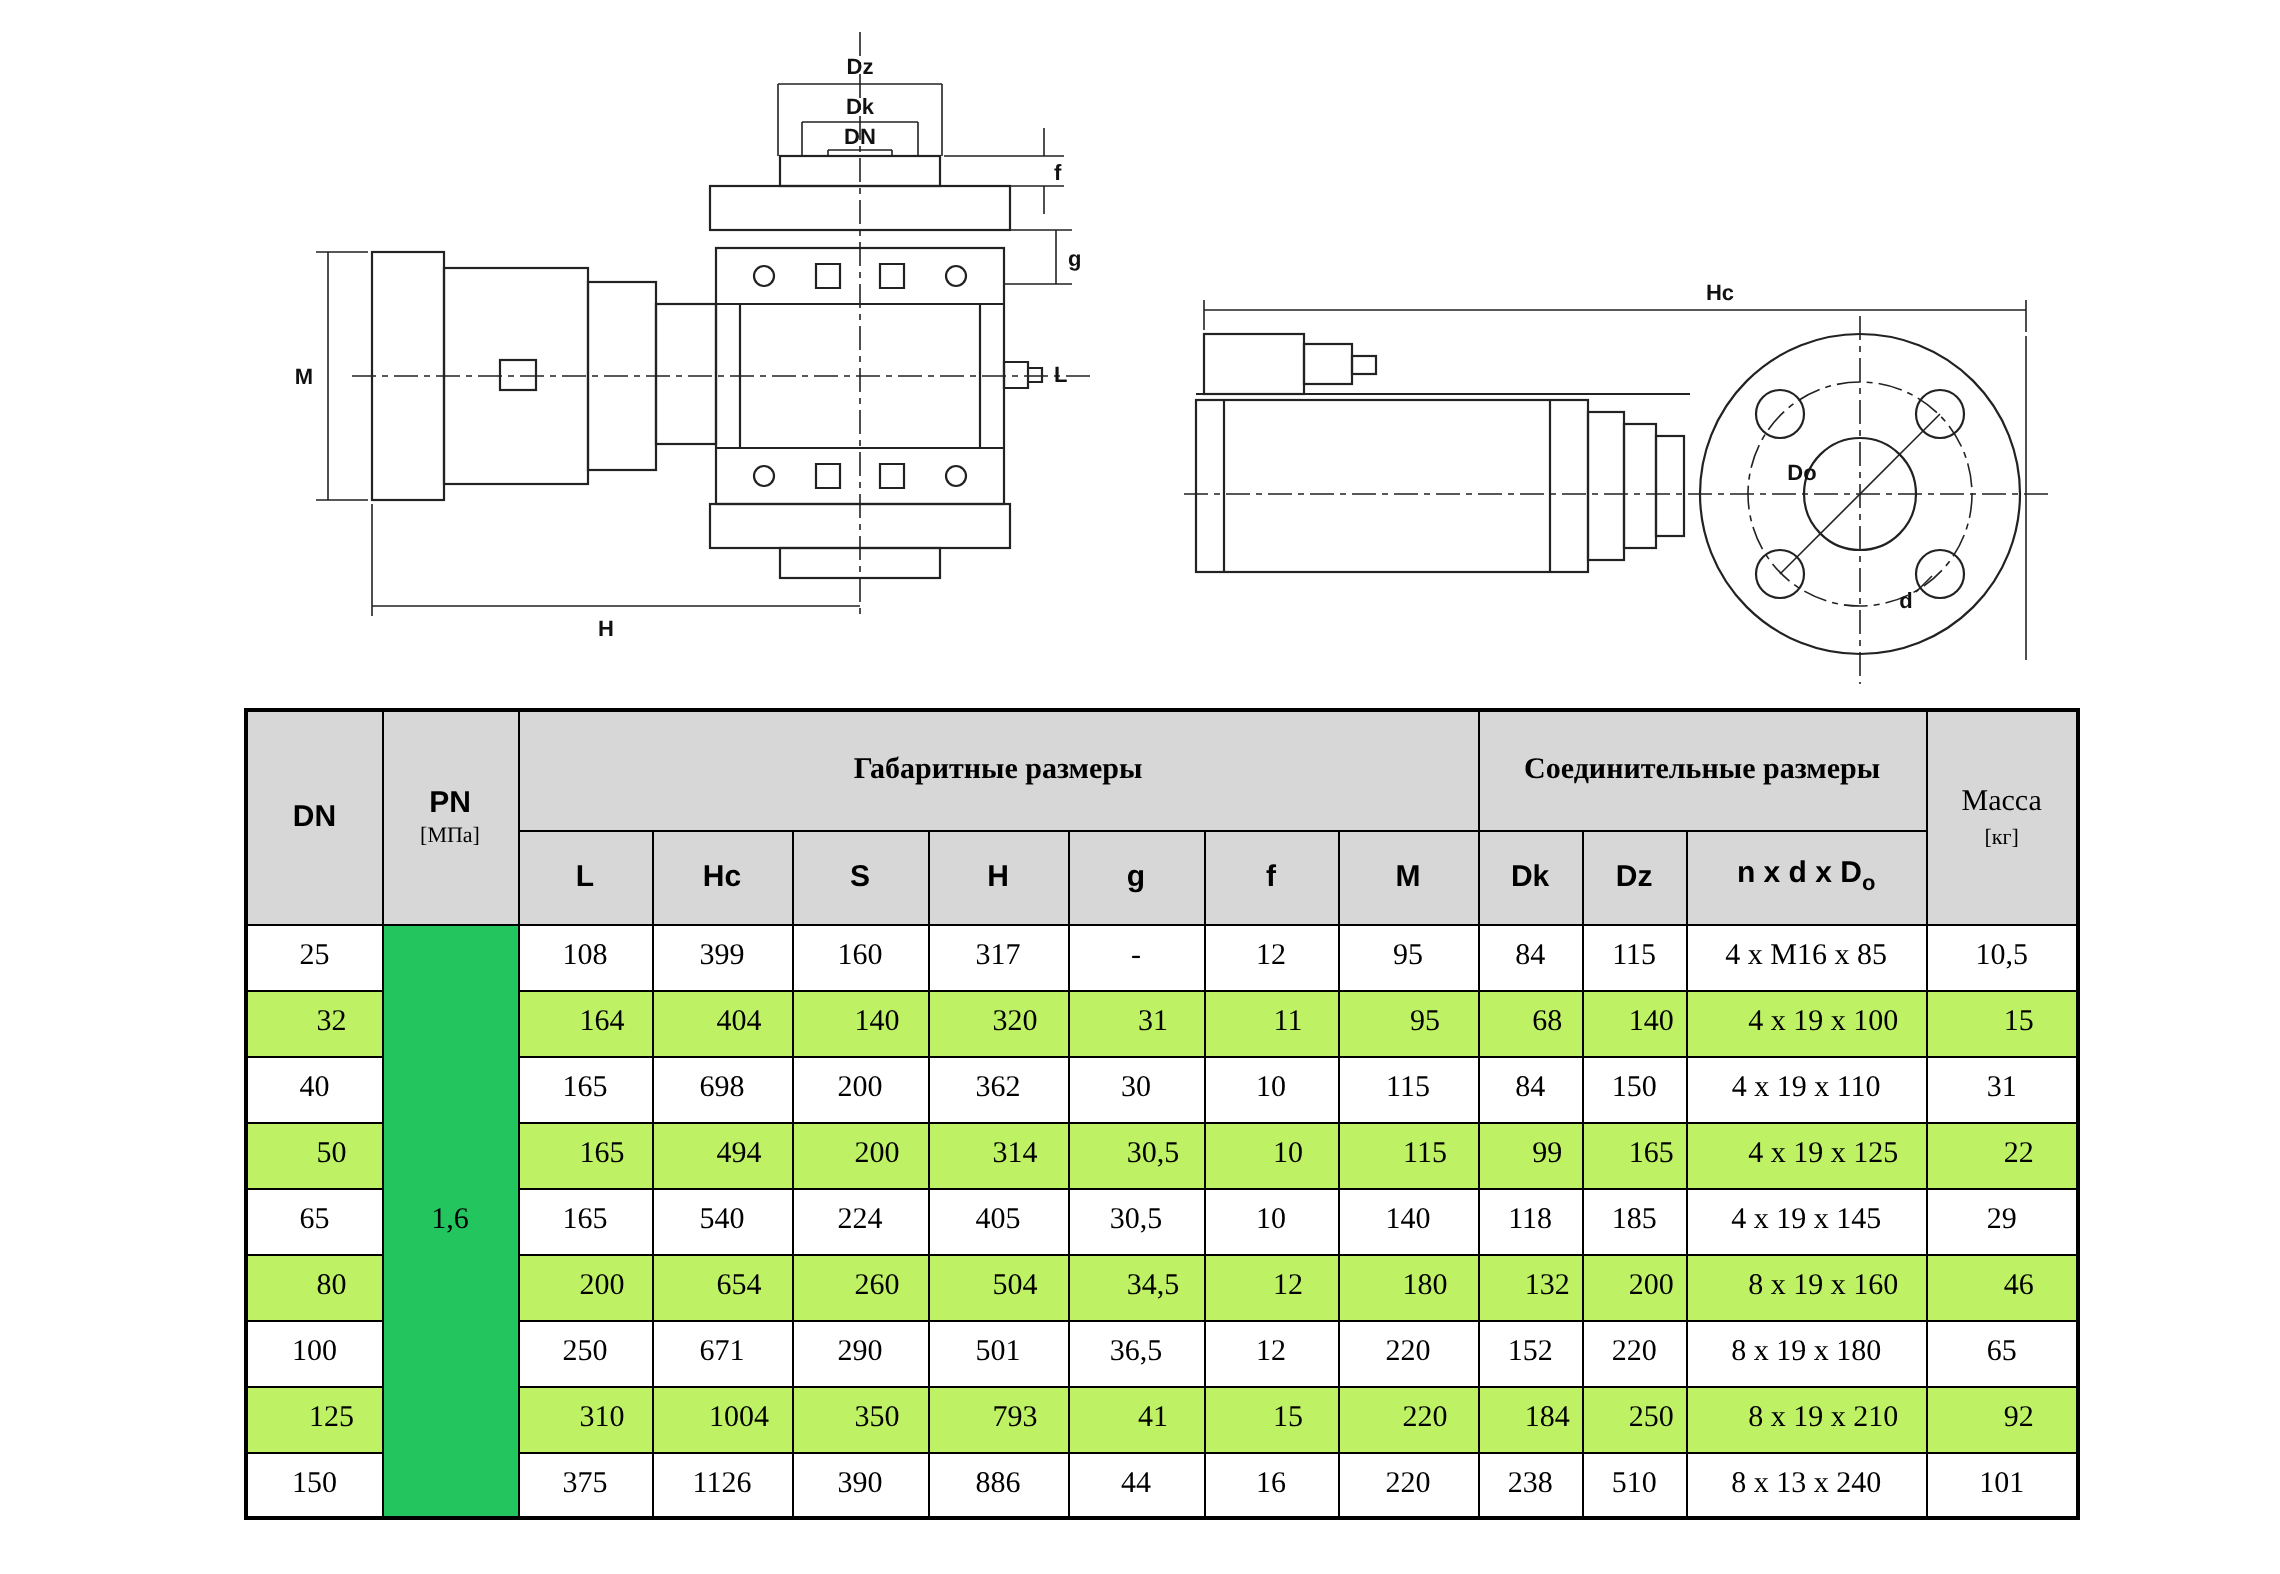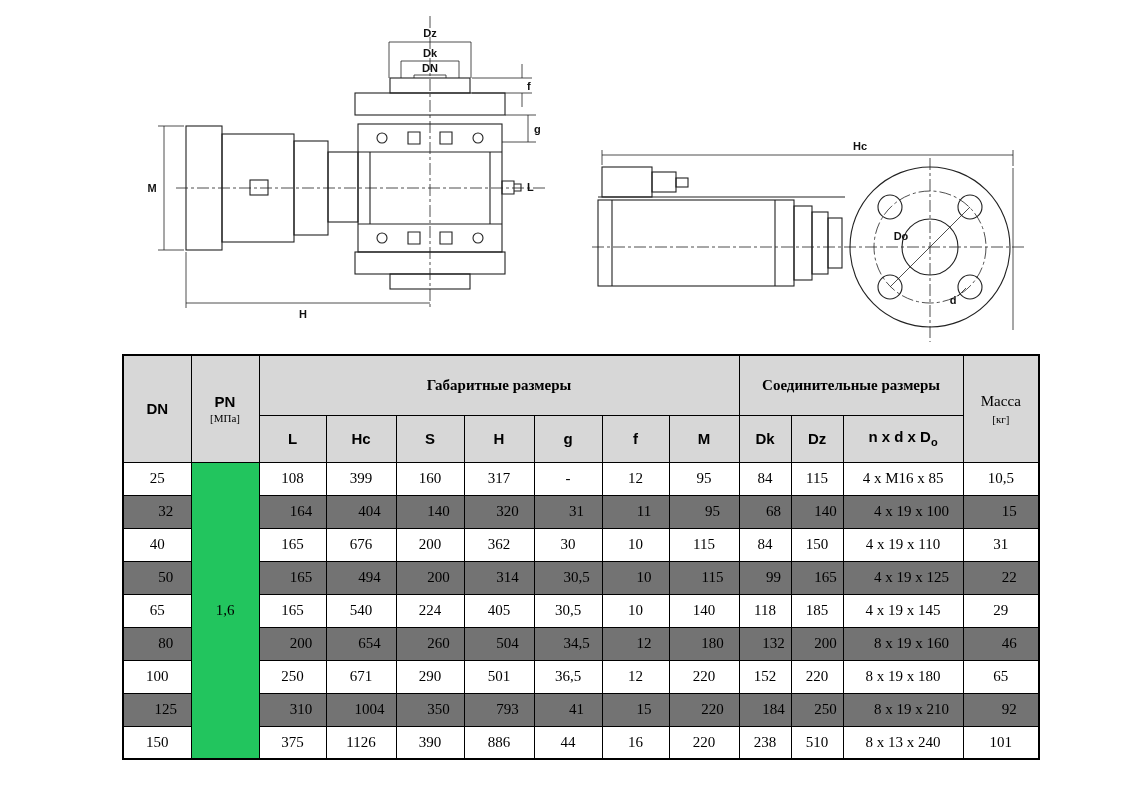--- a/index.html
+++ b/index.html
@@ -22,21 +22,21 @@
   .dims th, .dims td {
     border: 1px solid #000; text-align: center; vertical-align: middle;
     padding: 2px 3px; font-size: 15px; line-height: 1.15; color: #000;
     overflow: hidden; white-space: nowrap;
   }
   .dims thead th { background: #d7d7d7; font-weight: bold; }
   .row-h1 { height: 60px; }
   .row-h2 { height: 47px; }
   .dims tbody tr { height: 33px; font-family: Liberation Serif, serif; }
   .dims tbody td { background: #fff; font-weight: normal; }
-  .dims tbody tr.shaded td { background: #737373; padding-left: 20px; }
+  .dims tbody tr.shaded td { background: #bef264; padding-left: 20px; }
   .dims tbody td.pn-cell { background: #22c55e; }
   .group-header { font-family: "Liberation Serif", serif; font-weight: normal; font-size: 16px; }
   .unit { display: block; font-family: "Liberation Serif", serif; font-weight: normal; font-size: 11px; margin-top: 2px; }
   .pn-top { display: block; font-weight: bold; }
   .mass-header span:first-child { font-family: "Liberation Serif", serif; font-weight: normal; }
   .dims sub { font-size: 11px; }
 </style>
 </head>
 <body>
 
@@ -207,21 +207,21 @@
             <td>11</td>
             <td>95</td>
             <td>68</td>
             <td>140</td>
             <td>4 x 19 x 100</td>
             <td>15</td>
           </tr>
           <tr>
             <td>40</td>
             <td>165</td>
-            <td>676</td>
+            <td>698</td>
             <td>200</td>
             <td>362</td>
             <td>30</td>
             <td>10</td>
             <td>115</td>
             <td>84</td>
             <td>150</td>
             <td>4 x 19 x 110</td>
             <td>31</td>
           </tr>

